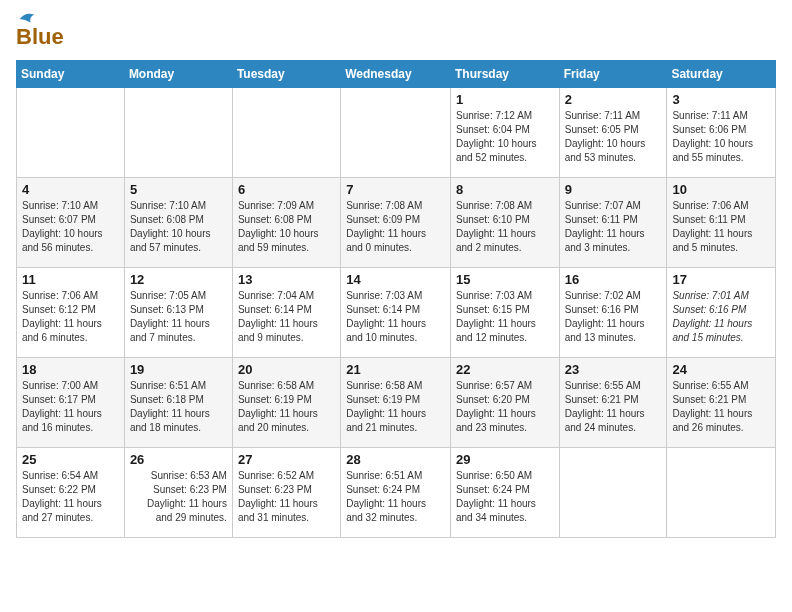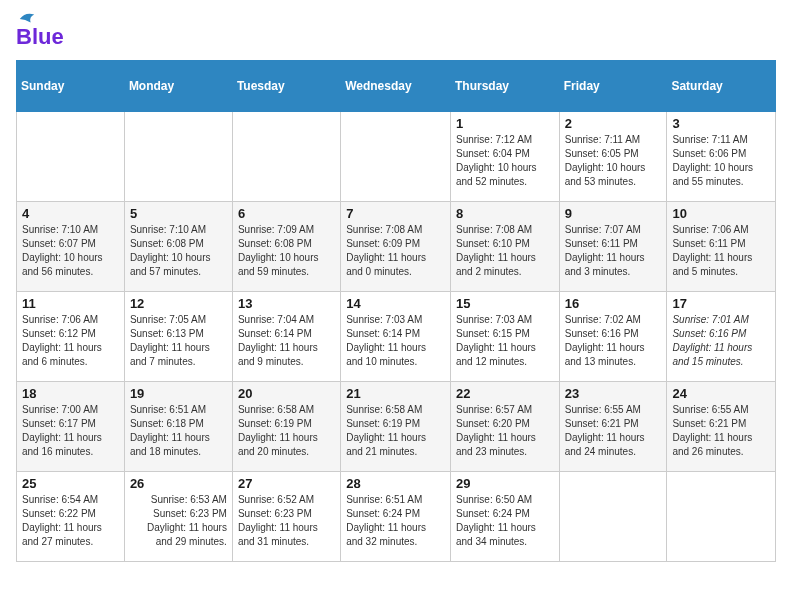--- a/index.html
+++ b/index.html
@@ -42,21 +42,21 @@
     table {
       width: 100%;
       border-collapse: collapse;
       font-size: 11px;
     }
     thead tr {
       background-color: #2e86c1;
       color: white;
     }
     thead th {
-      padding: 18px 4px;
+      padding: 6px 4px;
       text-align: left;
       font-size: 12px;
       font-weight: bold;
       border: 1px solid #2e86c1;
     }
     tbody tr {
       vertical-align: top;
     }
     tbody td {
       border: 1px solid #ccc;
@@ -91,21 +91,21 @@
 <body>
 
 <div class="header-area">
   <div class="logo">
     <div>
       <div style="display:flex;align-items:center;">
         <svg class="logo-icon" viewBox="0 0 20 20" style="margin-left:2px;margin-top:-10px;">
           <path d="M2,10 Q8,2 18,5 Q12,8 14,14 Q8,10 2,10Z" fill="#2e86c1"></path>
         </svg>
       </div>
-      <div style="font-size:22px;font-weight:bold;color:#6d28d9;margin-top:-4px;">Blue</div>
+      <div style="font-size:22px;font-weight:bold;color:#a16207;margin-top:-4px;">Blue</div>
     </div>
   </div>
   <div class="title-block">
     <div class="month-title"></div>
     <div class="subtitle"></div>
   </div>
 </div>
 
 <table>
   <thead>

